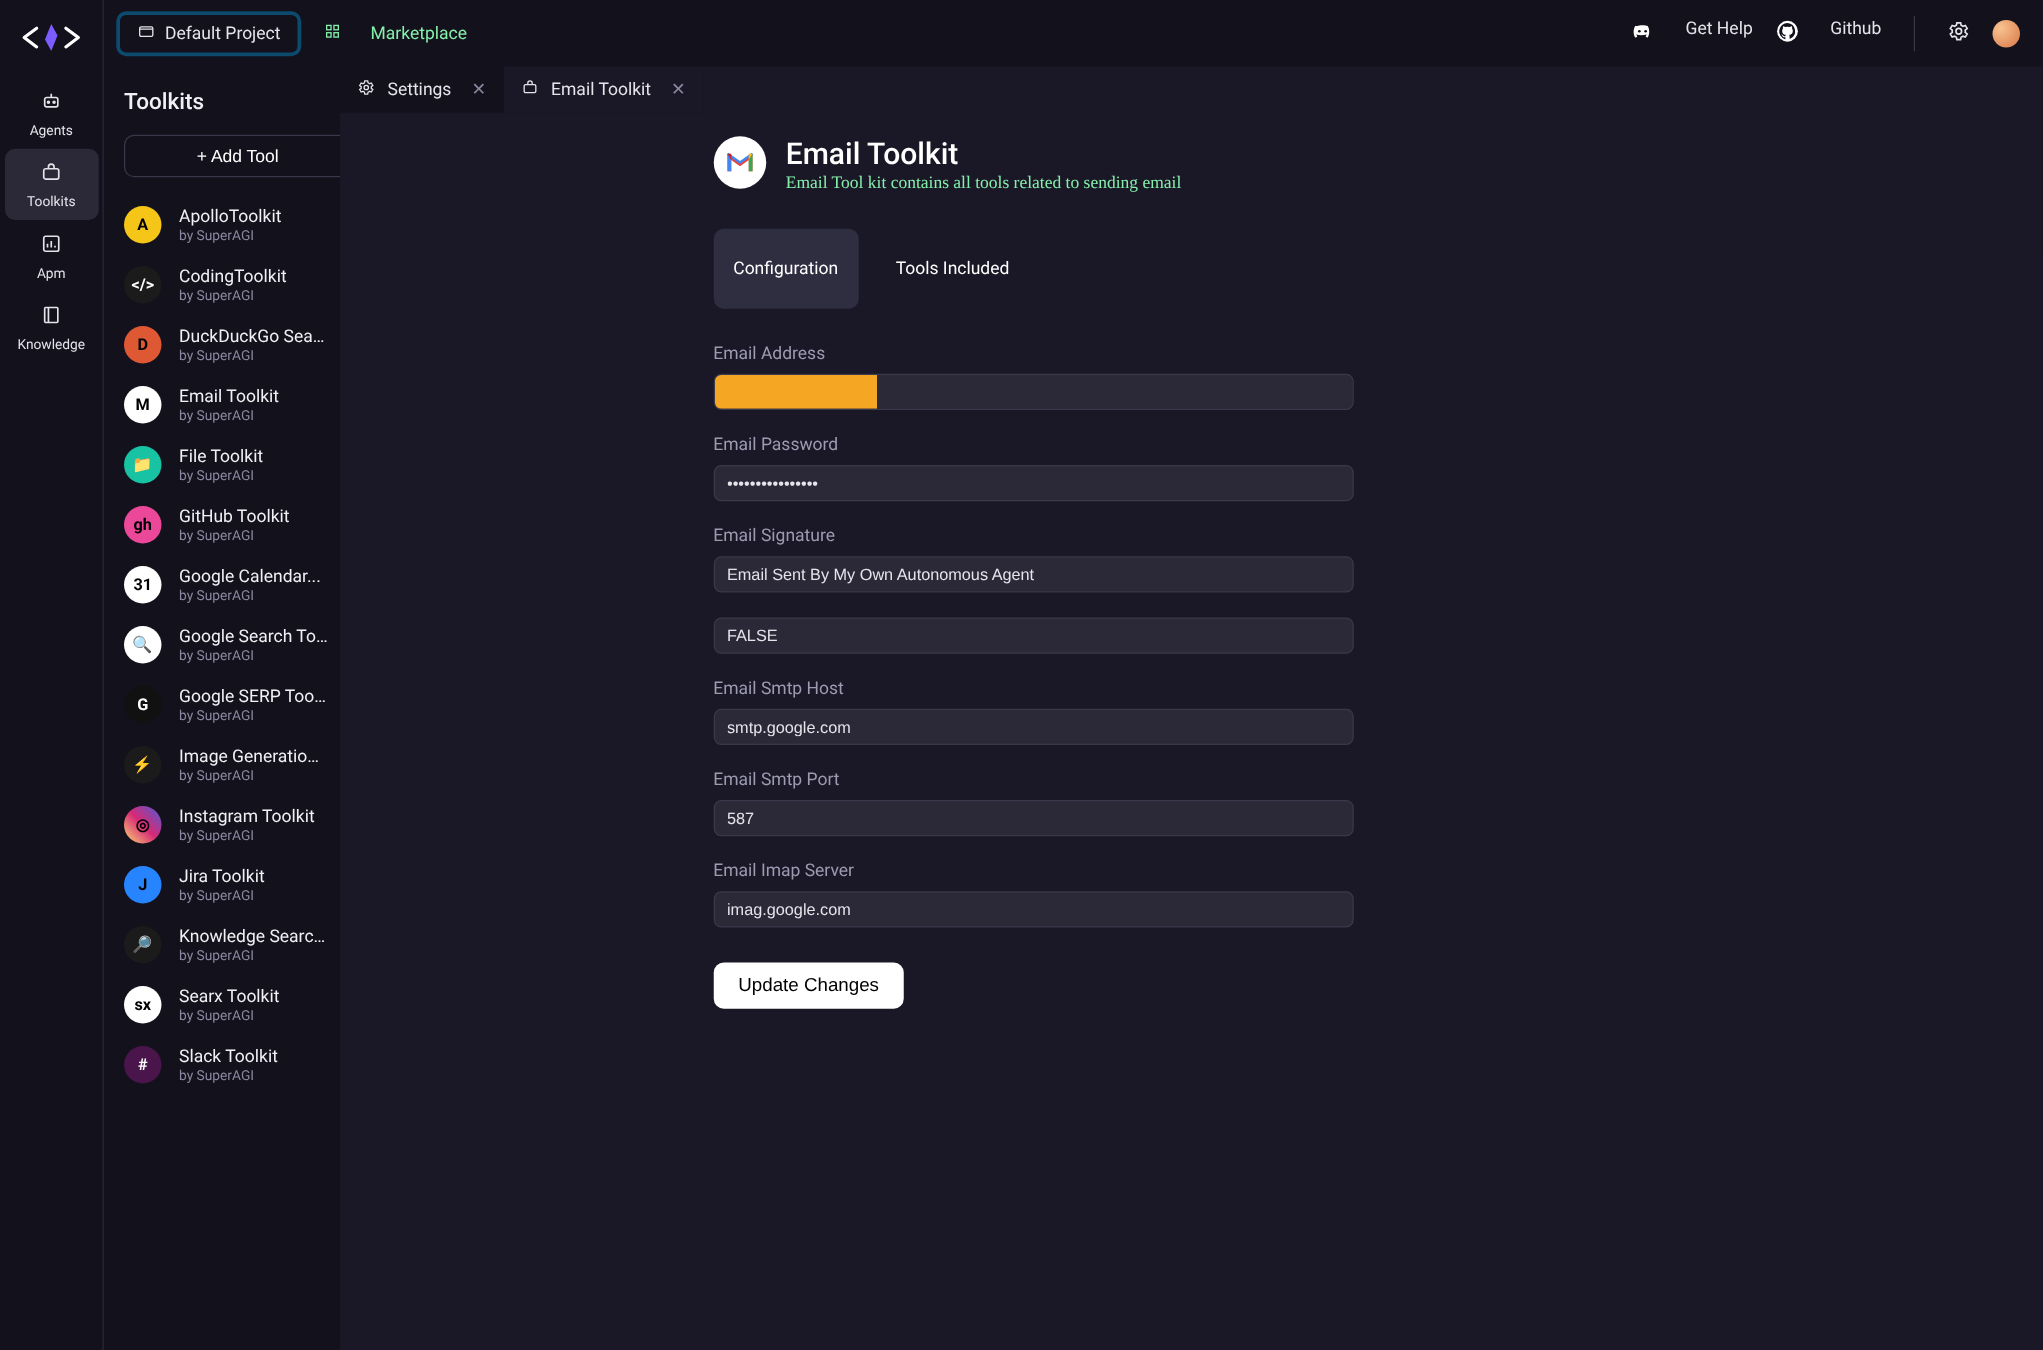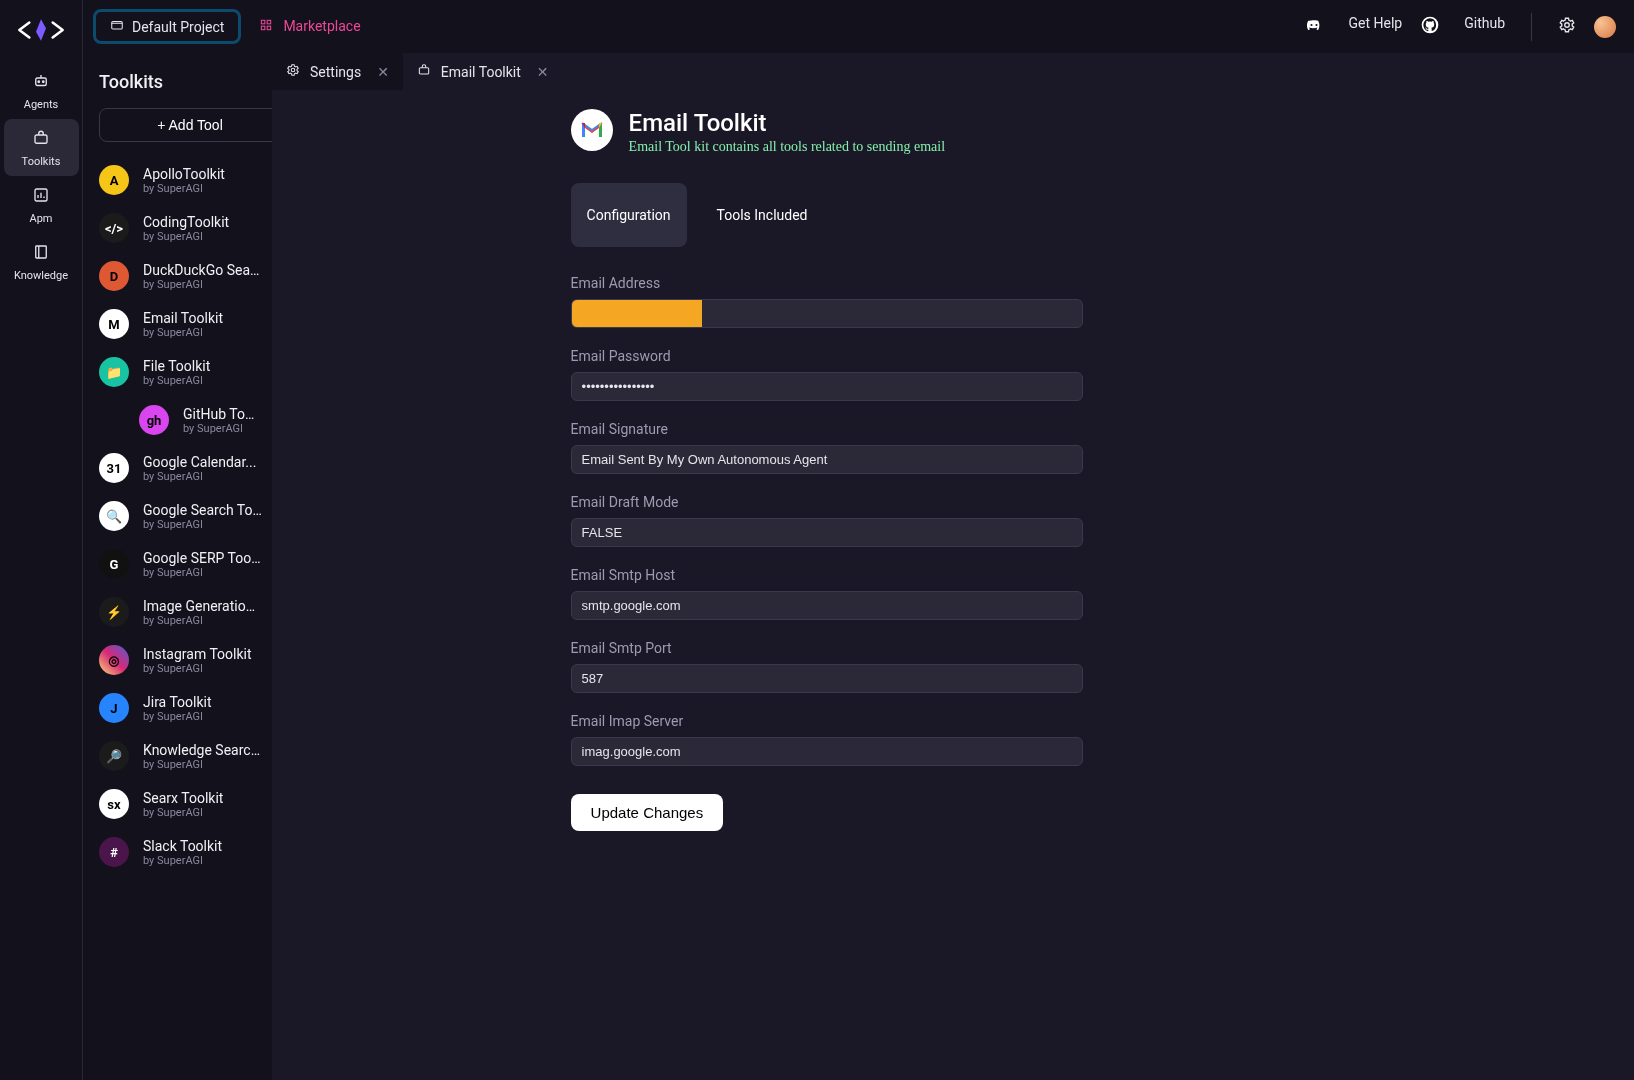--- a/index.html
+++ b/index.html
@@ -53,22 +53,22 @@
   }
   .project-pill {
     display: flex; align-items: center; gap: 8px;
     border: 3px solid #0c4a6e;
     border-radius: 8px;
     padding: 6px 14px;
     color: #e5e4ea; font-size: 14px;
     cursor: pointer;
   }
   .market-link {
-    display: flex; align-items: flex-start; gap: 10px;
-    color: #ec4899; font-size: 14px; cursor: pointer;
+    display: flex; align-items: center; gap: 23px;
+    color: #86efac; font-size: 14px; cursor: pointer;
   }
   .topbar-spacer { flex: 1; }
   .top-link { display: flex; gap: 24px; font-size: 14px; cursor: pointer; }
   .top-divider { width: 1px; height: 28px; background: #39374a; margin: 0 8px; }
   .avatar { width: 22px; height: 22px; border-radius: 50%; background: radial-gradient(circle at 30% 30%, #f8c392, #d97745); }
   .gear-btn svg { width: 18px; height: 18px; }
 
   
   .content-row { flex: 1; display: flex; overflow: hidden; }
 
@@ -315,21 +315,21 @@
             </div>
           </div>
           <div class="tk-item">
             <div class="tk-icon" style="background: rgb(23, 195, 163); color: rgb(0, 0, 0);">📁</div>
             <div class="tk-text">
               <div class="tk-name">File Toolkit</div>
               <div class="tk-by">by SuperAGI</div>
             </div>
           </div>
           <div class="tk-item">
-            <div class="tk-icon" style="background: #d946ef; color: rgb(0, 0, 0); margin-left: 40px;">gh</div>
+            <div class="tk-icon" style="background: #ec4899; color: rgb(0, 0, 0);">gh</div>
             <div class="tk-text">
               <div class="tk-name">GitHub Toolkit</div>
               <div class="tk-by">by SuperAGI</div>
             </div>
           </div>
           <div class="tk-item">
             <div class="tk-icon" style="background: rgb(255, 255, 255); color: rgb(0, 0, 0);">31</div>
             <div class="tk-text">
               <div class="tk-name">Google Calendar...</div>
               <div class="tk-by">by SuperAGI</div>
@@ -437,21 +437,21 @@
 
           <div class="subtabs">
             <div class="subtab active">Configuration</div>
             <div class="subtab">Tools Included</div>
           </div>
 
           <div id="fields">
                 <div class="field"><label>Email Address</label><input type="text" class="redacted" style=""></div>
                 <div class="field"><label>Email Password</label><input type="password" value="................" style=""></div>
                 <div class="field"><label>Email Signature</label><input type="text" value="Email Sent By My Own Autonomous Agent" style=""></div>
-                <div class="field"><label>Email Draft Mode</label><input type="text" value="FALSE" style=""></div>
+                <div class="field"><input type="text" value="FALSE" style=""></div>
                 <div class="field"><label>Email Smtp Host</label><input type="text" value="smtp.google.com" style=""></div>
                 <div class="field"><label>Email Smtp Port</label><input type="text" value="587" style=""></div>
                 <div class="field"><label>Email Imap Server</label><input type="text" value="imag.google.com" style=""></div>
               </div>
 
           <button class="submit-btn">Update Changes</button>
 
         </div>
           </div>
       </div>

